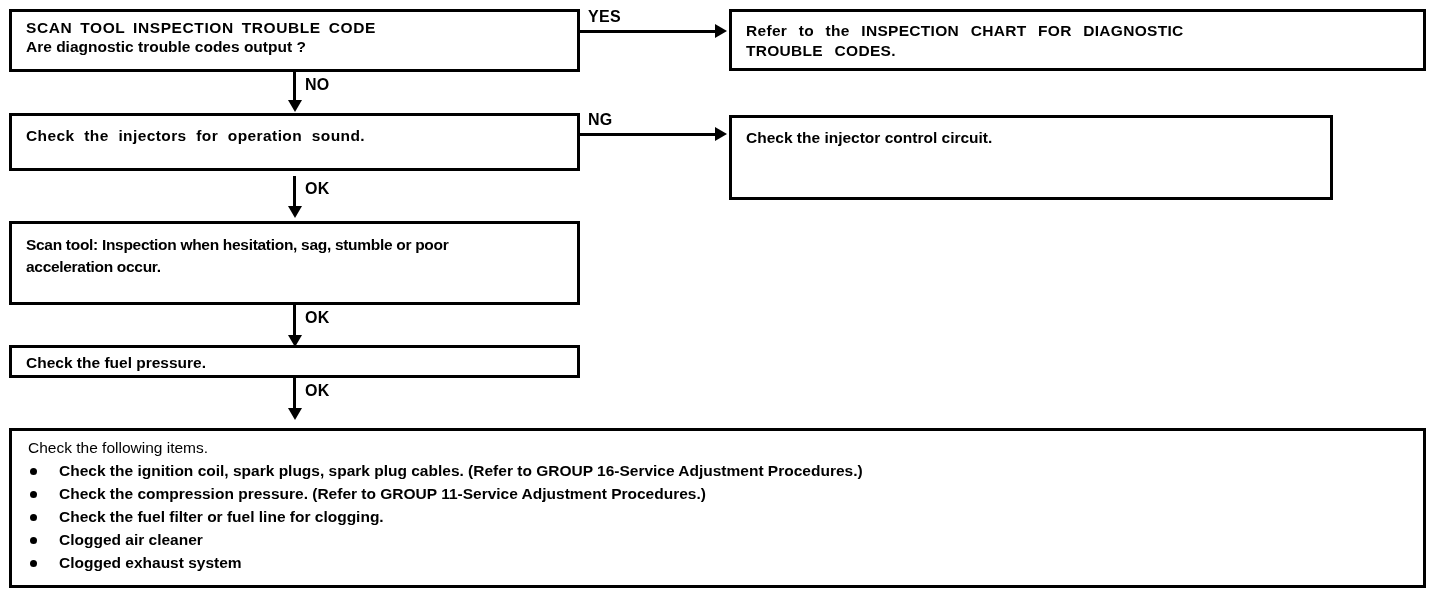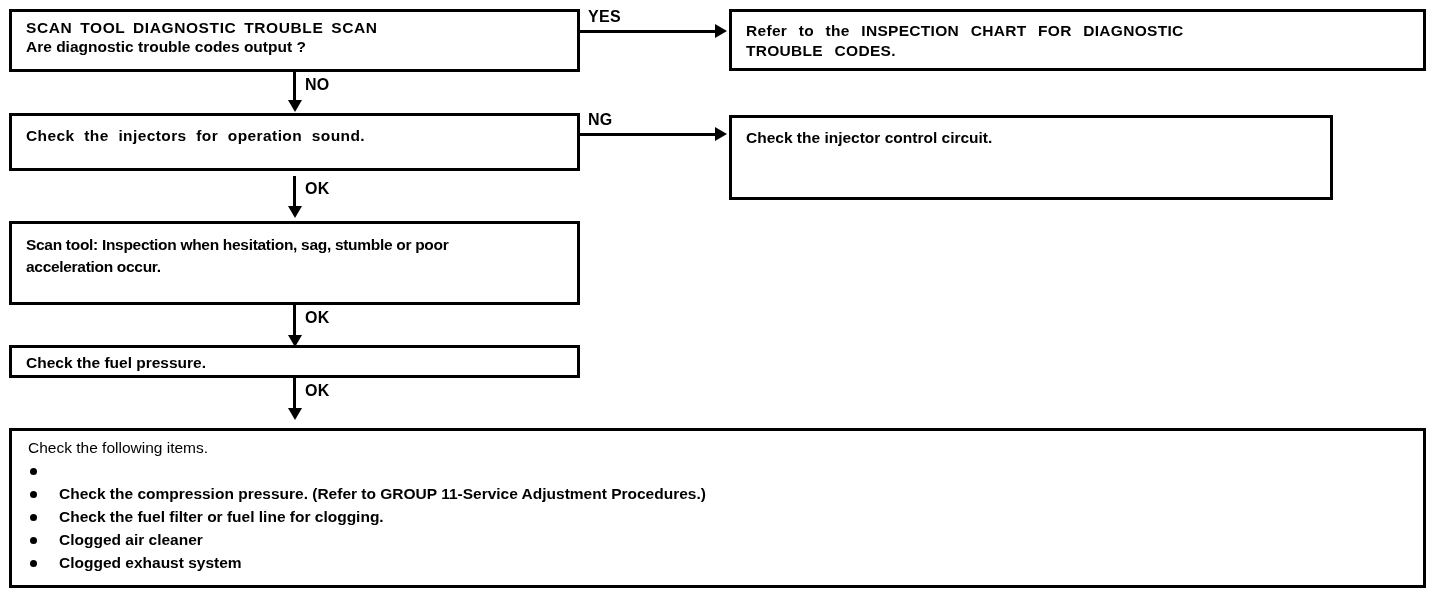--- a/index.html
+++ b/index.html
@@ -138,21 +138,21 @@
     top: 0;
     white-space: nowrap;
   }
 </style>
 </head>
 <body>
 
 <div id="page">
 
   <div class="box" style="left:9px; top:9px; width:571px; height:63px;">
-    <div class="title">SCAN TOOL DIAGNOSTIC TROUBLE SCAN</div>
+    <div class="title">SCAN TOOL INSPECTION TROUBLE CODE</div>
     <div class="subtitle">Are diagnostic trouble codes output ?</div>
   </div>
 
   <div class="hline" style="left:580px; top:30px; width:137px;"></div>
   <div class="arrow-right" style="left:715px; top:24px;"></div>
   <div class="edge-label" style="left:588px; top:8px;">YES</div>
 
   <div class="box" style="left:729px; top:9px; width:697px; height:62px;">
     <div class="txt wide" style="top:9px;">Refer  to  the INSPECTION  CHART  FOR  DIAGNOSTIC
 TROUBLE CODES.</div>
@@ -193,20 +193,21 @@
 
   <div class="vline" style="left:293px; top:378px; height:34px;"></div>
   <div class="arrow-down" style="left:288px; top:408px;"></div>
   <div class="edge-label" style="left:305px; top:382px;">OK</div>
 
   <div class="box" style="left:9px; top:428px; width:1417px; height:160px;">
     <div class="list-head">Check the following items.</div>
     <div class="bullets">
       <div class="bullet-row">
         <span class="bullet-dot"></span>
+        <span class="bullet-text">Check the ignition coil, spark plugs, spark plug cables. (Refer to GROUP 16-Service Adjustment Procedures.)</span>
       </div>
       <div class="bullet-row">
         <span class="bullet-dot"></span>
         <span class="bullet-text">Check the compression pressure. (Refer to GROUP 11-Service Adjustment Procedures.)</span>
       </div>
       <div class="bullet-row">
         <span class="bullet-dot"></span>
         <span class="bullet-text">Check the fuel filter or fuel line for clogging.</span>
       </div>
       <div class="bullet-row">

